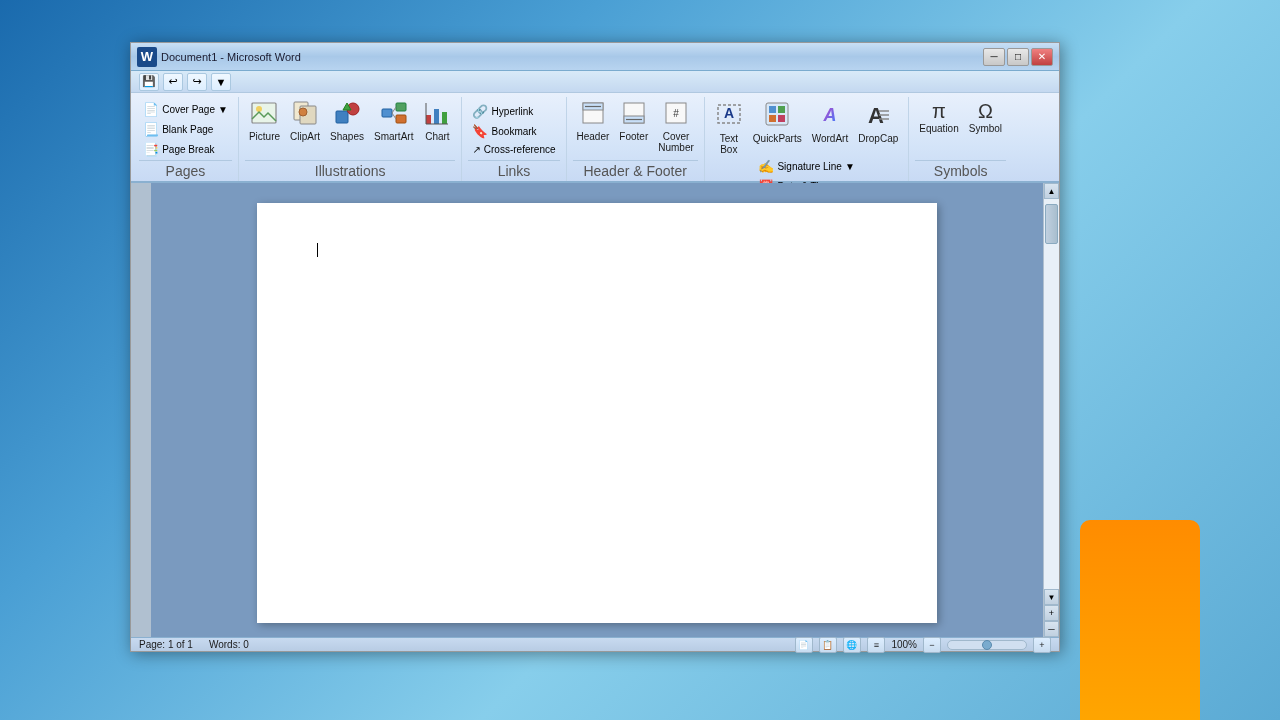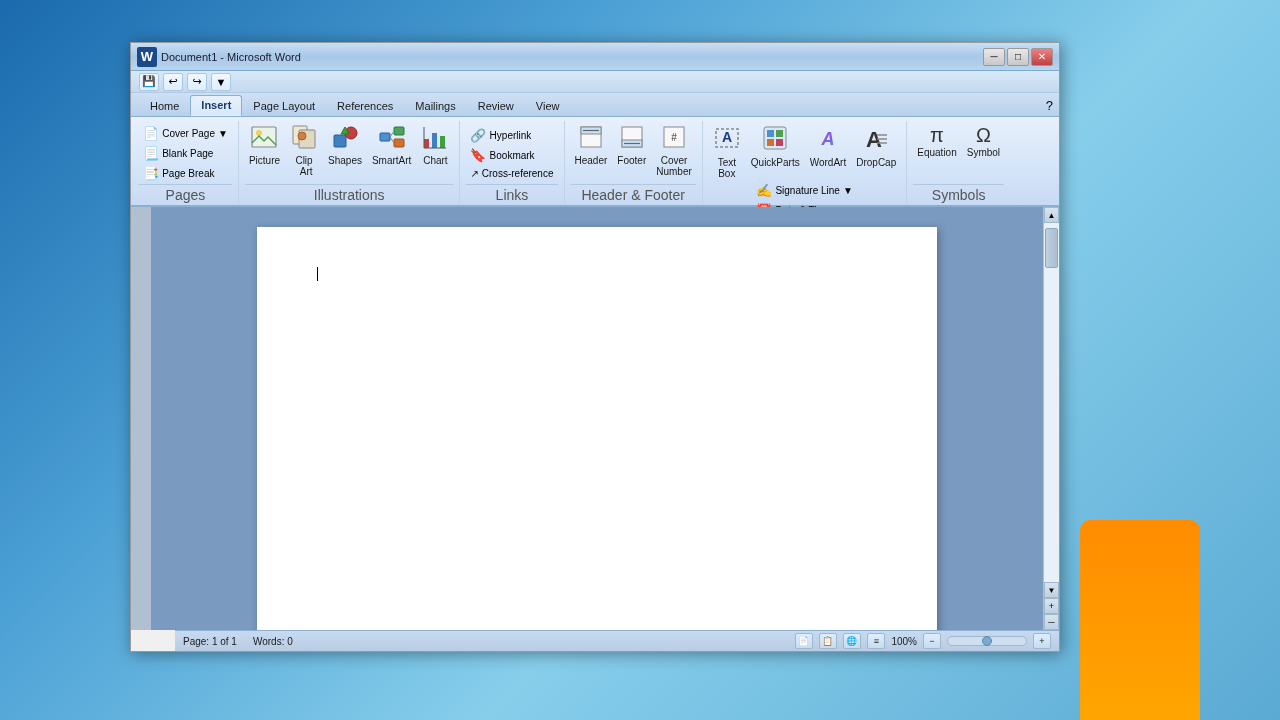--- a/index.html
+++ b/index.html
@@ -271,30 +271,29 @@
       position: absolute;
       top: 5px; left: 1px; right: 1px;
       height: 40px;
       background: linear-gradient(90deg, #c0d0e0, #a8bece);
       border: 1px solid #8aaac0;
       border-radius: 2px;
     }
 
     
     .status-bar {
-      height: 21px;
+      height: 14px;
       background: linear-gradient(180deg, #c8daf0, #b8cce4);
       border-top: 1px solid #8ab0d0;
       display: flex;
       align-items: center;
       justify-content: space-between;
       padding: 0 8px;
       font-size: 10px;
       color: #1a1a1a;
-      margin-left: 44px;
     }
     .status-left { display: flex; gap: 16px; }
     .status-right {
       display: flex; align-items: center; gap: 6px;
     }
     .view-btn {
       width: 18px; height: 16px;
       background: linear-gradient(180deg, #ddeeff, #c8dcf0);
       border: 1px solid #a0b8cc;
       border-radius: 2px;
@@ -355,30 +354,20 @@
     </div>
   </div>
 
   <div class="quick-access">
     <div class="qa-btn">💾</div>
     <div class="qa-btn">↩</div>
     <div class="qa-btn">↪</div>
     <div class="qa-btn">▼</div>
   </div>
 
-  <div class="ribbon-tabs">
-    <div class="tab">Home</div>
-    <div class="tab active insert-tab-active">Insert</div>
-    <div class="tab">Page Layout</div>
-    <div class="tab">References</div>
-    <div class="tab">Mailings</div>
-    <div class="tab">Review</div>
-    <div class="tab">View</div>
-    <div style="margin-left:auto;padding:3px 6px;cursor:pointer;font-size:13px;">?</div>
-  </div>
 
   <div class="ribbon">
 
     <div class="ribbon-group pages-group">
       <div class="ribbon-items" style="flex-direction:column;gap:1px;">
         <div class="ribbon-btn-small">
           <span class="s-icon">📄</span>
           <span>Cover Page</span>
           <span>▼</span>
         </div>
@@ -410,21 +399,21 @@
         </div>
 
         <div class="ribbon-btn">
           <span class="icon">
             <svg width="26" height="24" viewBox="0 0 26 24">
               <rect x="2" y="1" width="14" height="18" fill="#f0e8d0" stroke="#888" stroke-width="1" rx="1"></rect>
               <rect x="8" y="5" width="16" height="18" fill="#e0d8c0" stroke="#888" stroke-width="1" rx="1"></rect>
               <circle cx="11" cy="11" r="4" fill="#d08040" stroke="#a06030" stroke-width="1"></circle>
             </svg>
           </span>
-          <div style="display:flex;flex-direction:column;align-items:flex-end;">
+          <div style="display:flex;flex-direction:row;align-items:flex-start;">
             <span class="label">Clip</span>
             <span class="label">Art</span>
           </div>
         </div>
 
         <div class="ribbon-btn">
           <span class="icon">
             <svg width="26" height="24" viewBox="0 0 26 24">
               <rect x="2" y="10" width="12" height="12" fill="#4080c0" stroke="#2060a0" stroke-width="1" rx="1"></rect>
               <circle cx="19" cy="8" r="6" fill="#c04040" stroke="#a02020" stroke-width="1"></circle>

